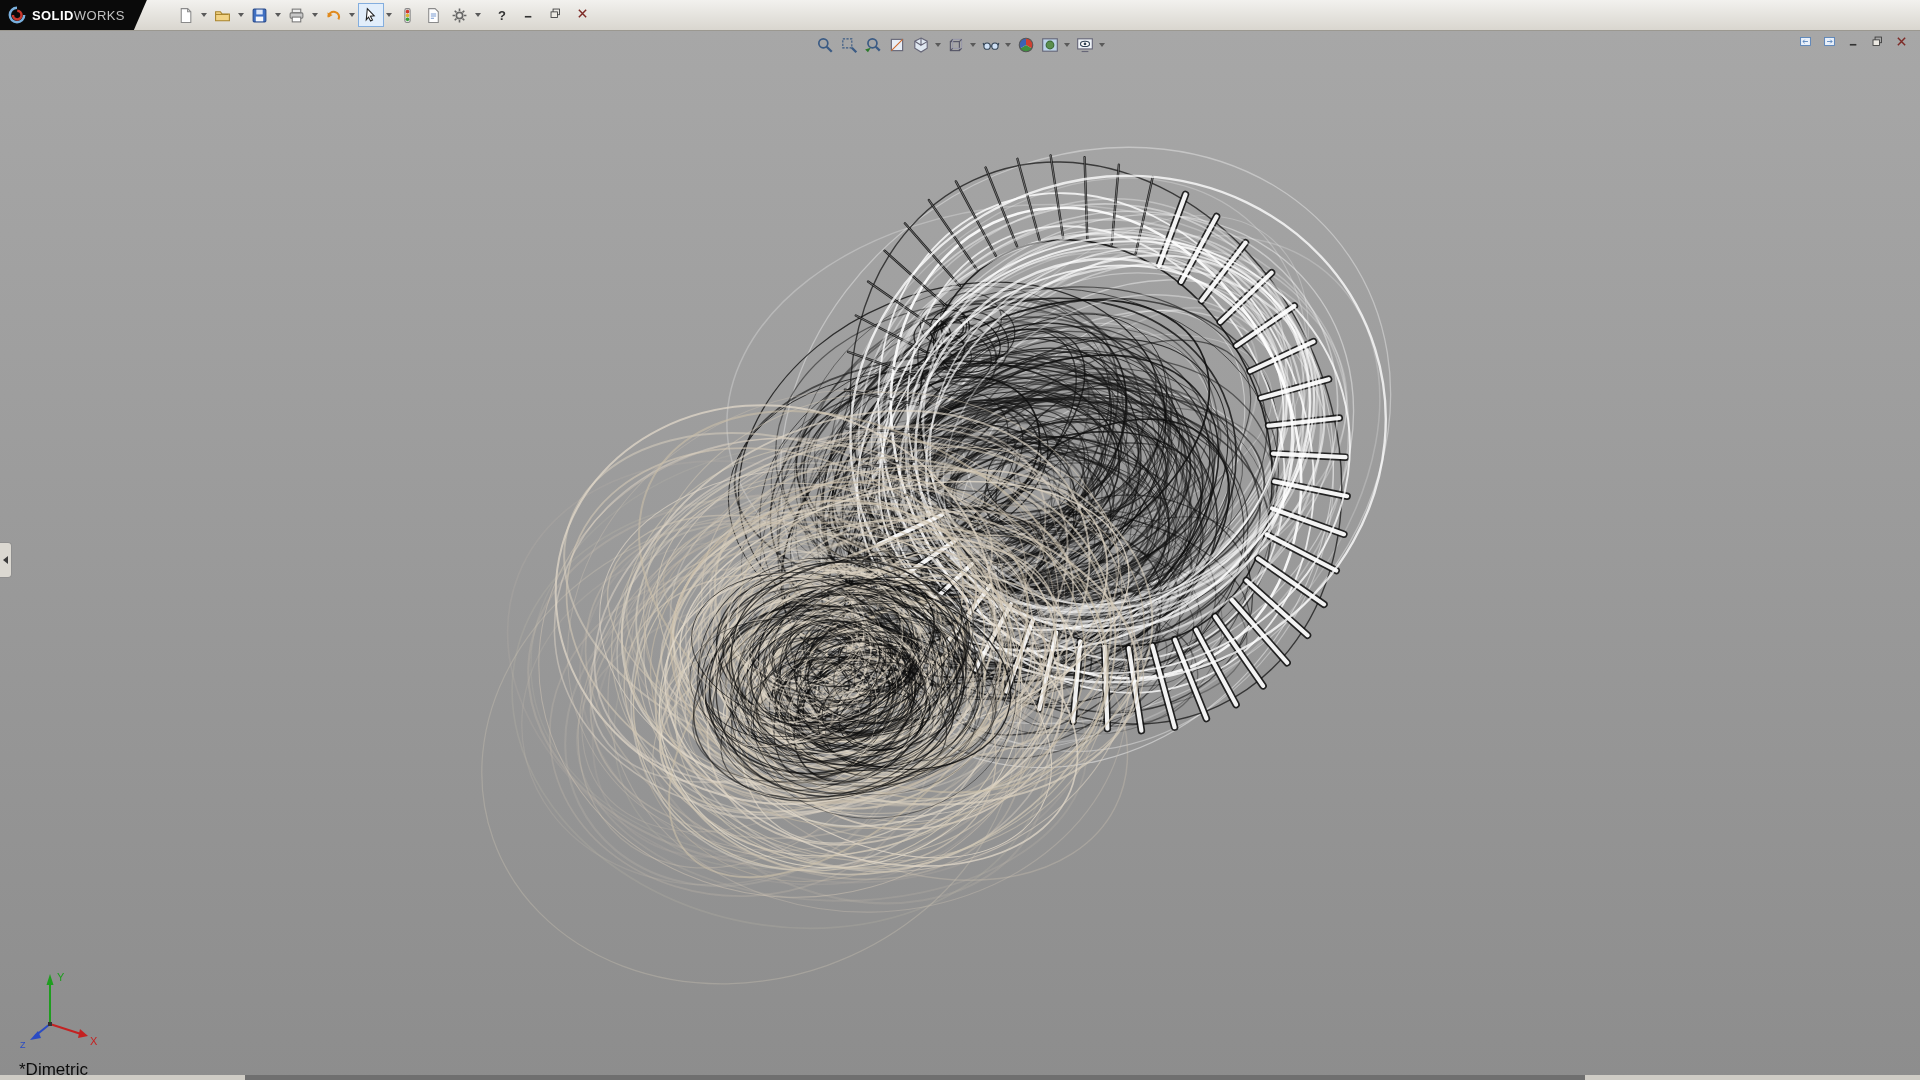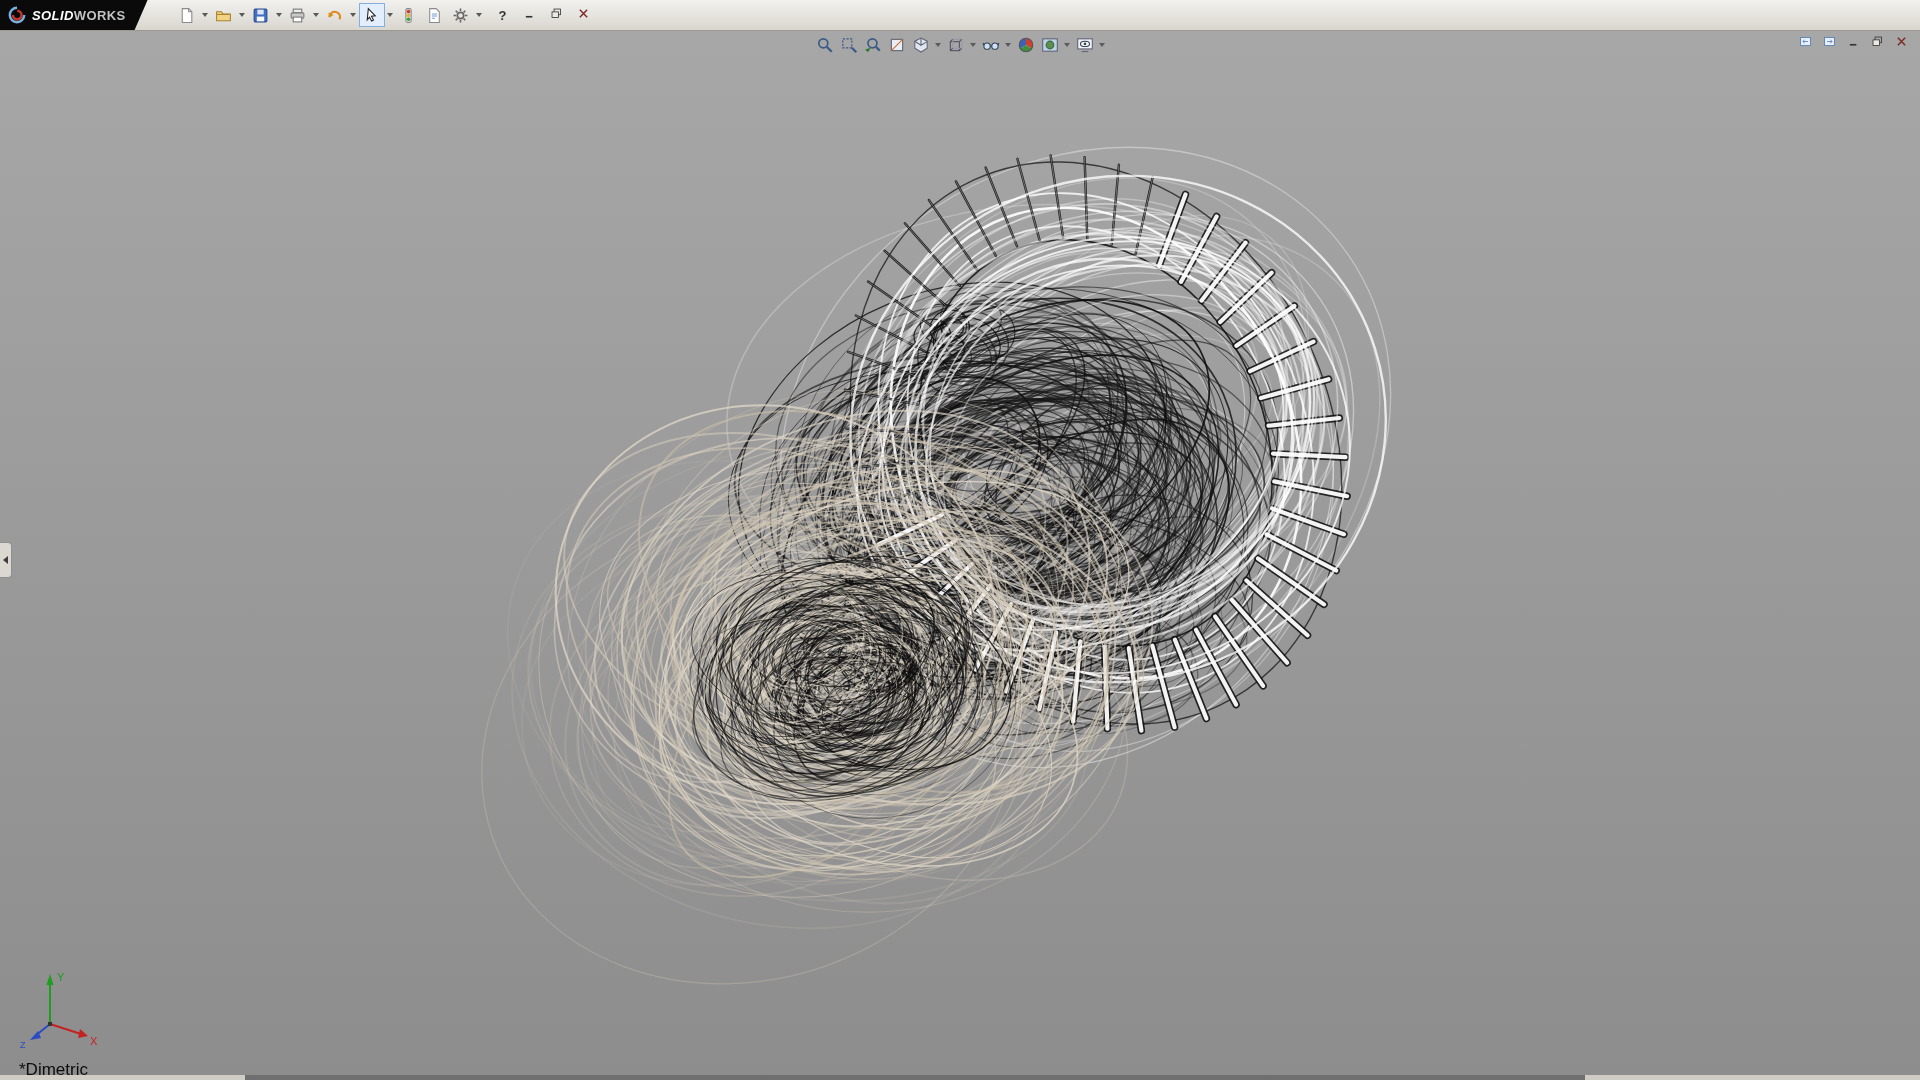--- a/index.html
+++ b/index.html
@@ -5,22 +5,22 @@
   html,body{margin:0;padding:0;width:1920px;height:1080px;overflow:hidden;
     font-family:"Liberation Sans",sans-serif;background:#9c9c9c;}
   
   .titlebar{position:absolute;top:0;left:0;right:0;height:30px;
     background:linear-gradient(#f2f1ee,#d9d6cf);border-bottom:1px solid #9b9890;
     display:flex;align-items:center;z-index:30;}
   .brand{height:30px;background:#0a0a0a;display:flex;align-items:center;gap:6px;
     padding:0 22px 0 8px;clip-path:polygon(0 0,100% 0,calc(100% - 13px) 100%,0 100%);}
   .brand-logo{display:flex;}
   .brand-text{color:#fff;font-size:13px;letter-spacing:.4px;white-space:nowrap;}
-  .brand-text b{font-weight:bold;color:#ffffff;font-style:italic;}
-  .brand-text i{font-style:normal;font-weight:bold;color:#c2c2c2;text-align:right;}
+  .brand-text b{font-weight:bold;color:#ffffff;}
+  .brand-text i{font-style:normal;font-weight:normal;color:#c2c2c2;text-align:right;}
   .main-toolbar{display:flex;align-items:center;margin-left:26px;}
   .tool{width:24px;height:22px;display:flex;align-items:center;justify-content:center;border:1px solid transparent;}
   .tool svg{display:block;}
   .tool.active{border:1px solid #84aede;background:#e2eefb;}
   .dd{width:11px;height:22px;display:flex;align-items:center;justify-content:center;}
   .tri-down{width:0;height:0;border-left:3.5px solid transparent;border-right:3.5px solid transparent;border-top:4px solid #5a5a5a;}
   .title{flex:1;text-align:center;font-size:13px;color:#222;white-space:nowrap;overflow:hidden;}
   .win-controls{display:flex;align-items:center;gap:7px;margin:0 10px 0 8px;}
   .wbtn{width:20px;height:18px;display:flex;align-items:center;justify-content:center;}
   .wbtn .glyph{font-size:13px;color:#333;font-weight:bold;line-height:1;}

